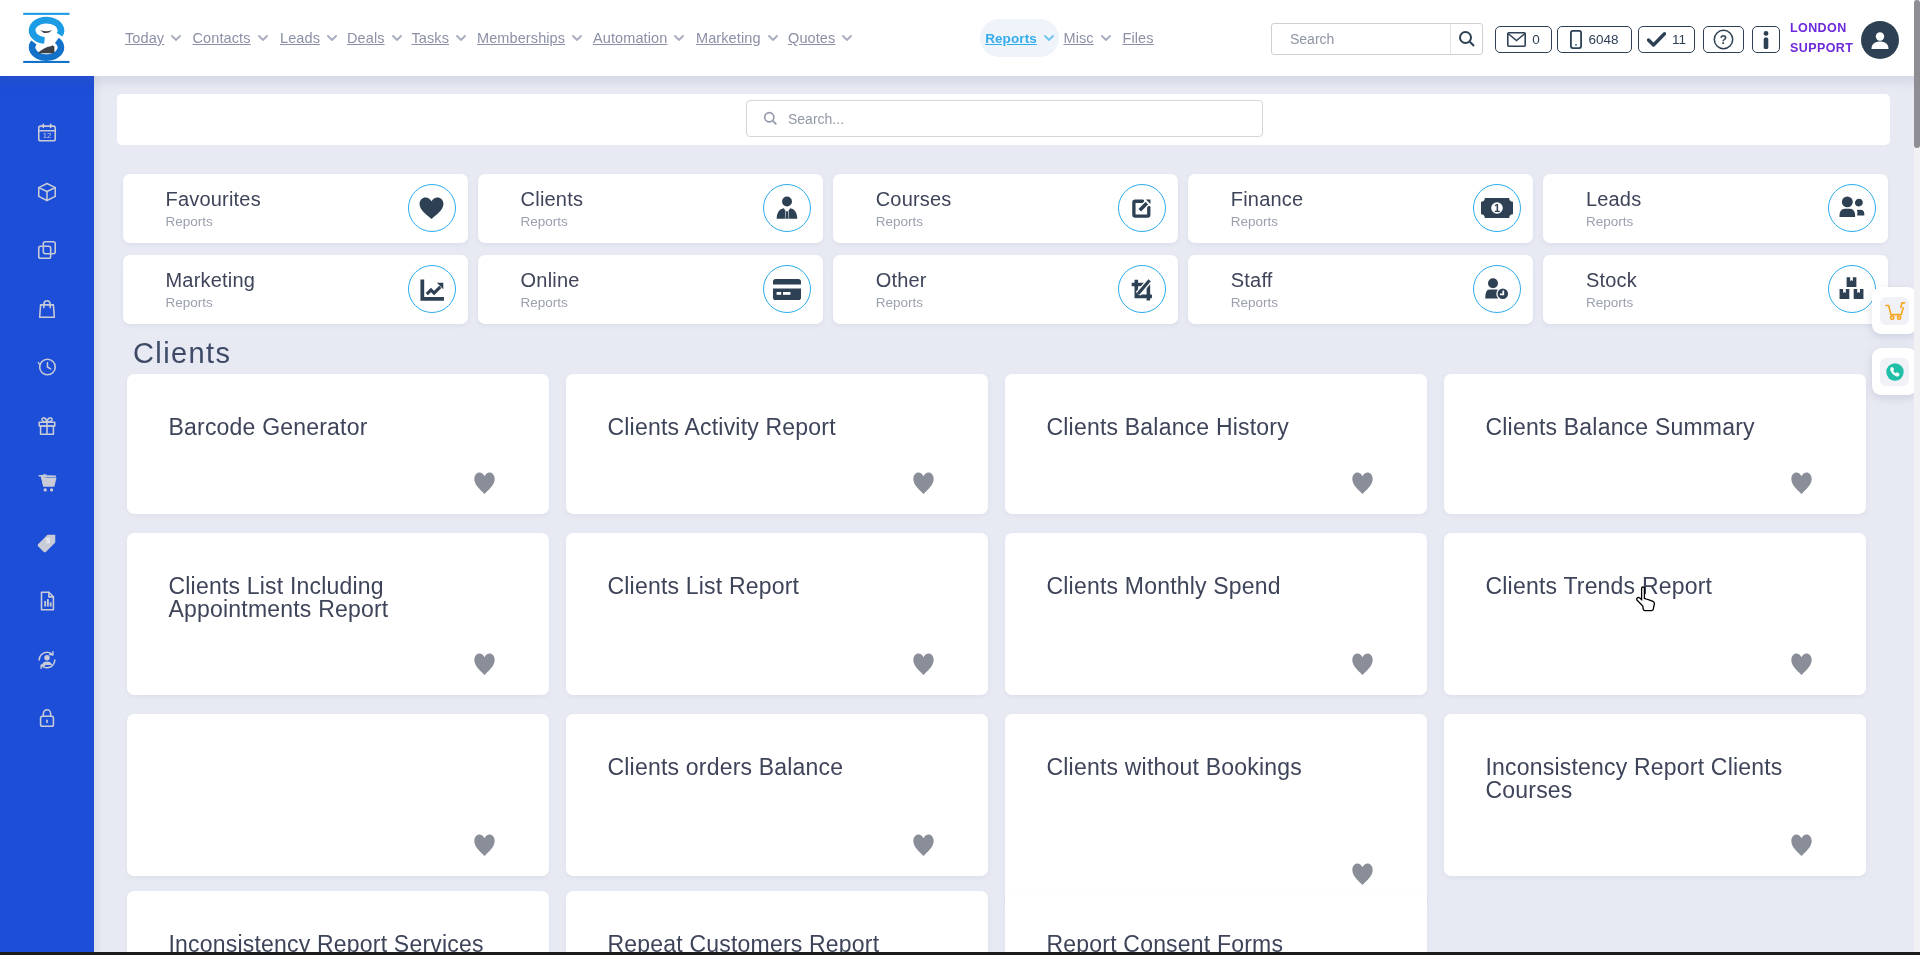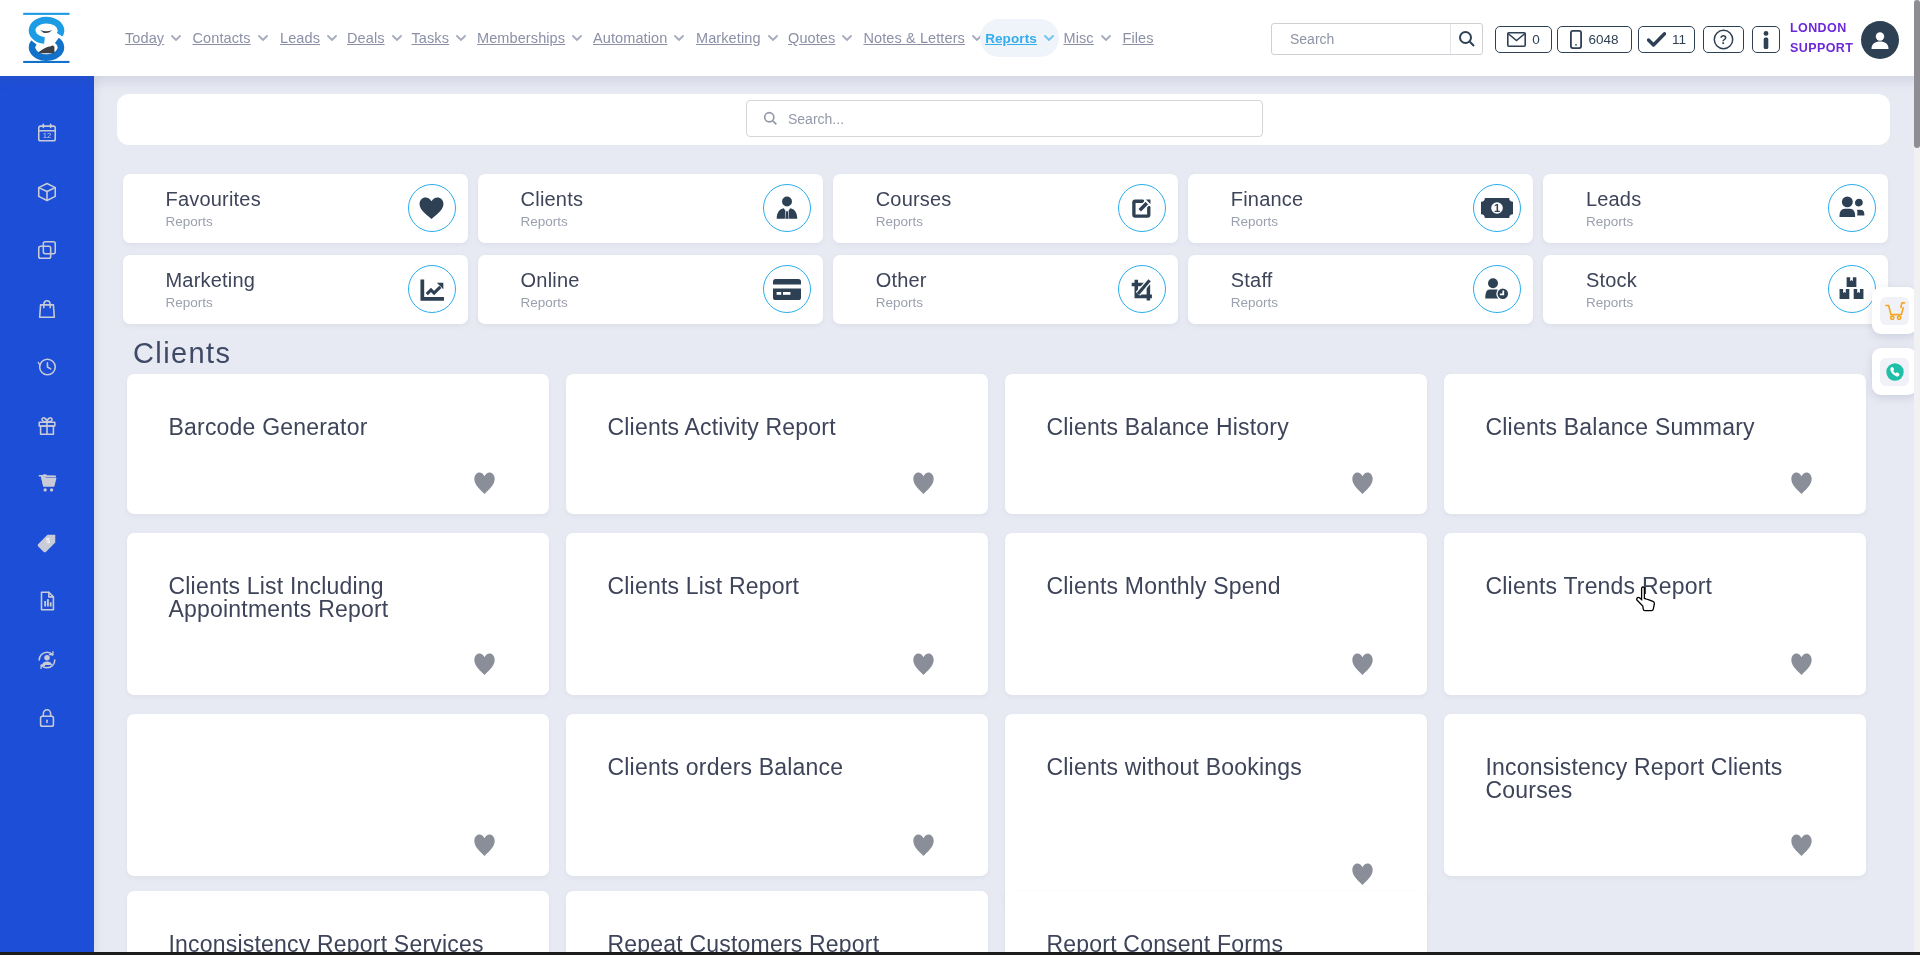--- a/index.html
+++ b/index.html
@@ -18,21 +18,21 @@
 #hsearch .btn { width:32px; height:100%; border-left:1px solid #e3e3e8; display:flex; align-items:center; justify-content:center; }
 .ibox { position:absolute; top:26px; height:27px; border:1.8px solid #2e4154; border-radius:5px; display:flex; align-items:center; justify-content:center; color:#2e4154; font-size:13.5px; font-weight:500; gap:6px; background:#fff;}
 #who { position:absolute; left:1790px; top:19px; width:70px; color:#6d28d9; font-size:12.5px; font-weight:700; line-height:19.5px; letter-spacing:0.4px; }
 #avatar { position:absolute; left:1861px; top:21px; width:38px; height:38px; border-radius:50%; background:#2e4154; display:flex; align-items:center; justify-content:center; }
 
 
 #sidebar { position:absolute; left:0; top:76px; width:94px; height:879px; background:#1d4ed8; box-shadow:3px 0 8px rgba(80,90,130,0.10); z-index:10; }
 .sic { position:absolute; left:36px; width:22px; height:22px; }
 
 
-#toolbar { position:absolute; left:117px; top:94px; width:1773px; height:51px; background:#fff; border-radius:12px; z-index:5;}
+#toolbar { position:absolute; left:117px; top:94px; width:1773px; height:51px; background:#fff; border-radius:5px; z-index:5;}
 #tsearch { position:absolute; left:629px; top:6px; width:517px; height:37px; border:1px solid #d6d6da; border-radius:4px; background:#fff; display:flex; align-items:center; color:#9298a8; font-size:14px; }
 #tsearch svg { margin:0 10px 0 16px; }
 
 .cat { position:absolute; width:345px; height:69px; background:#fff; border-radius:7px; box-shadow:0 2px 5px rgba(80,90,130,0.08); }
 .cat .t { position:absolute; left:43px; top:14px; font-size:20px; color:#3e4459; letter-spacing:0.2px; font-weight:500; }
 .cat .s { position:absolute; left:43px; top:40px; font-size:13.5px; color:#9ba0ae; }
 .cat .circ { position:absolute; right:12px; top:10px; width:48px; height:48px; border:1.8px solid #2badec; border-radius:50%; display:flex; align-items:center; justify-content:center; }
 
 #sect { position:absolute; left:133px; top:337px; font-size:29px; color:#3e4a66; letter-spacing:1.4px; }
 
@@ -82,23 +82,20 @@
         </svg></span>
       <span class="nitem" style="left:593px">Automation<svg class="chev" width="10" height="6" viewBox="0 0 10 6" fill="none" stroke="#a6abbd" stroke-width="1.8" stroke-linecap="round">
           <path d="M1 1 L5 5 L9 1"></path>
         </svg></span>
       <span class="nitem" style="left:696px">Marketing<svg class="chev" width="10" height="6" viewBox="0 0 10 6" fill="none" stroke="#a6abbd" stroke-width="1.8" stroke-linecap="round">
           <path d="M1 1 L5 5 L9 1"></path>
         </svg></span>
       <span class="nitem" style="left:788px">Quotes<svg class="chev" width="10" height="6" viewBox="0 0 10 6" fill="none" stroke="#a6abbd" stroke-width="1.8" stroke-linecap="round">
           <path d="M1 1 L5 5 L9 1"></path>
         </svg></span>
-      <span class="nitem" style="left:863.5px">Notes &amp; Letters<svg class="chev" width="10" height="6" viewBox="0 0 10 6" fill="none" stroke="#a6abbd" stroke-width="1.8" stroke-linecap="round">
-          <path d="M1 1 L5 5 L9 1"></path>
-        </svg></span>
       <span class="nitem npill" style="left:980px">Reports<svg class="chev" width="10" height="6" viewBox="0 0 10 6" fill="none" stroke="#6fc4ef" stroke-width="1.8" stroke-linecap="round">
           <path d="M1 1 L5 5 L9 1"></path>
         </svg></span>
       <span class="nitem" style="left:1063.5px">Misc<svg class="chev" width="10" height="6" viewBox="0 0 10 6" fill="none" stroke="#a6abbd" stroke-width="1.8" stroke-linecap="round">
           <path d="M1 1 L5 5 L9 1"></path>
         </svg></span>
       <span class="nitem" style="left:1122.5px">Files</span>
     </div>
   <div id="hsearch">
       <div class="txt">Search</div>

